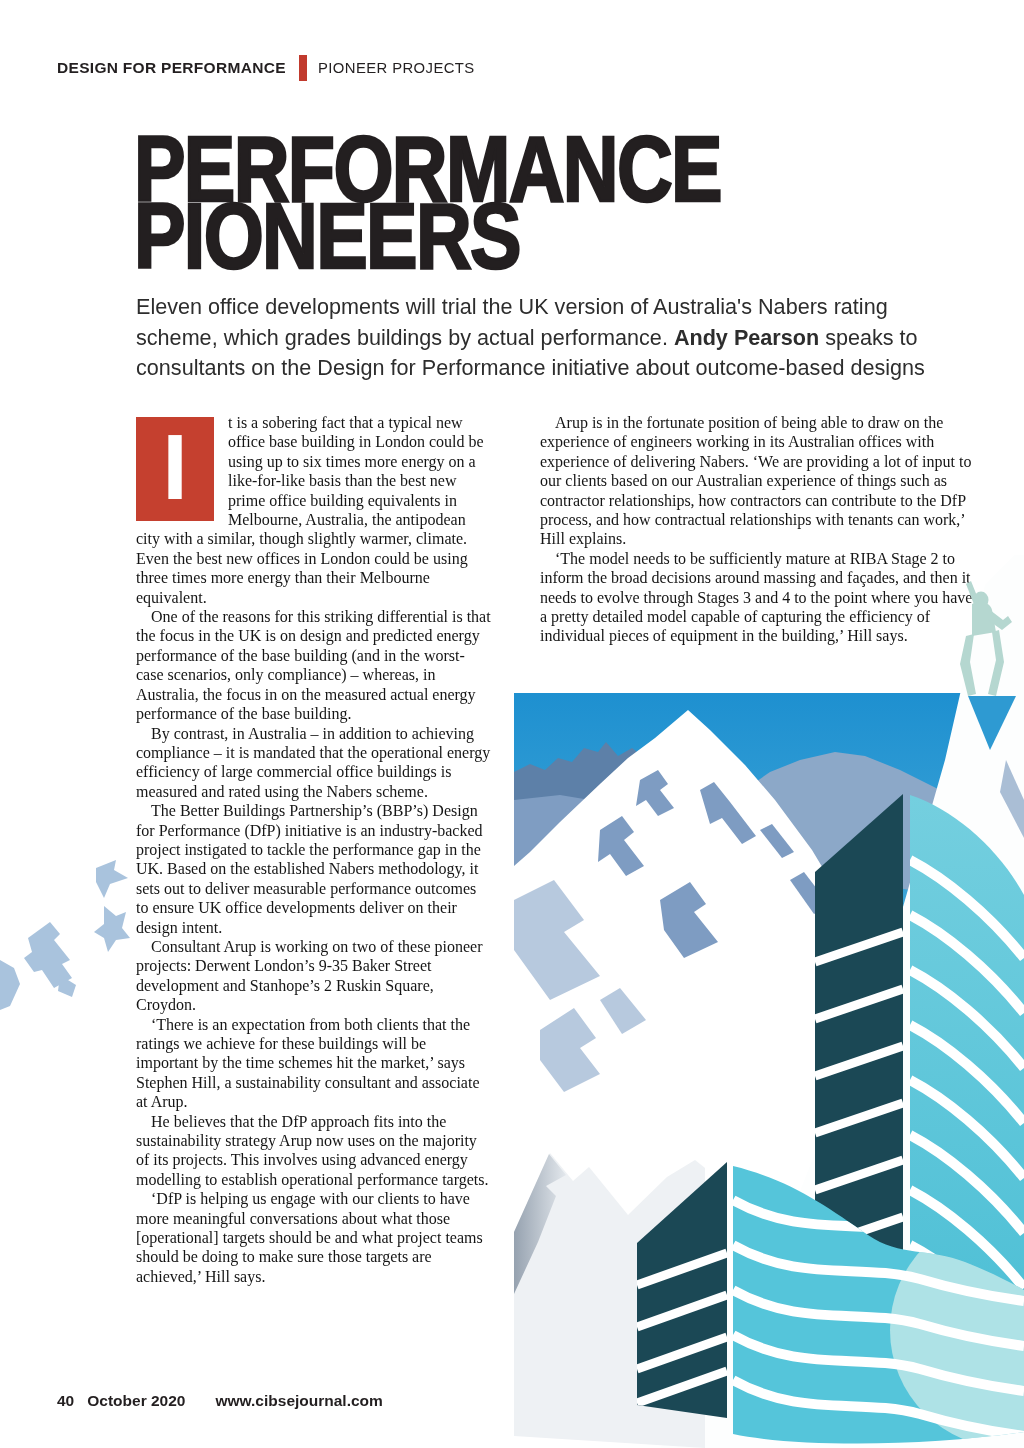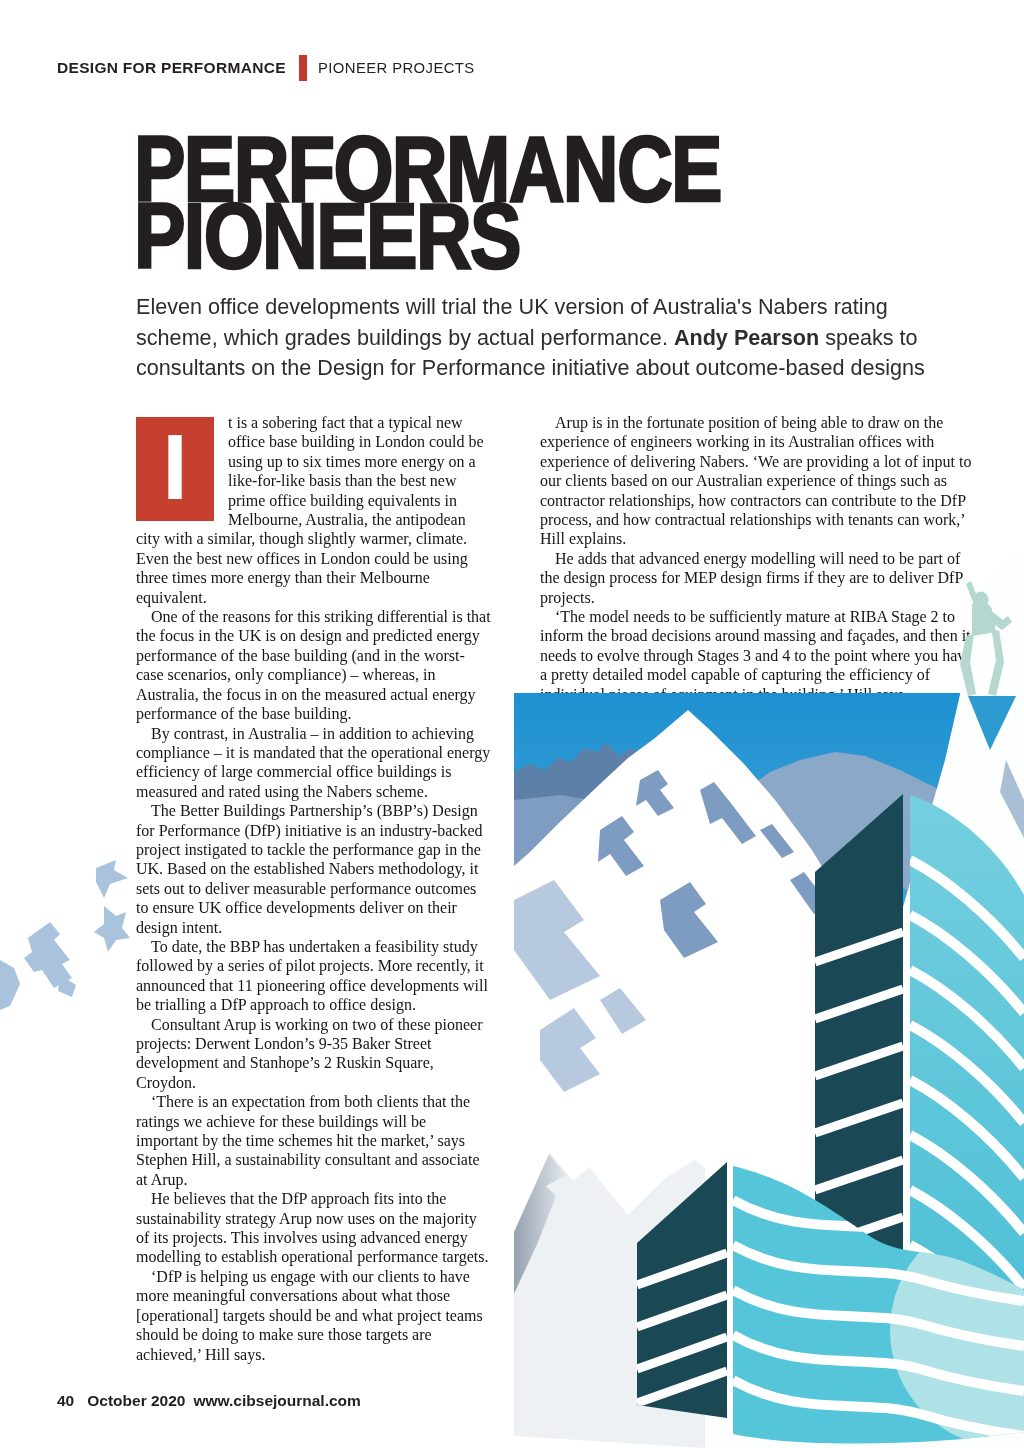--- a/index.html
+++ b/index.html
@@ -30,21 +30,21 @@
   .col p.no-indent{text-indent:0;}
   .ital{}
   .bold{font-weight:700;}
   .dropcap{float:left;width:78px;height:104px;background:#c5402f;margin:4px 14px 2px 0;
            color:#ffffff;font-family:"Liberation Sans",sans-serif;font-weight:700;
            font-size:92px;line-height:100px;text-align:center;text-indent:0;}
   
   .footer{position:absolute;left:57px;top:1392px;font-size:15.5px;color:#231f20;
           font-weight:700;display:flex;text-align:right;}
   .footer .f-date{margin-left:13px;}
-  .footer .f-site{margin-left:8px;}
+  .footer .f-site{margin-left:30px;}
   .hero{position:absolute;left:0;top:555px;}
 </style>
 </head>
 <body>
 
 <div class="page">
 
   <div class="kicker">
     <span class="kicker-section">DESIGN FOR PERFORMANCE</span>
     <span class="kicker-bar"></span>
@@ -56,29 +56,27 @@
     <div>PIONEERS</div>
   </div>
 
   <div class="standfirst"><span>Eleven office developments will trial the UK version of Australia's Nabers rating scheme, which grades buildings by actual performance. </span><span class="bold">Andy Pearson</span><span> speaks to consultants on the Design for Performance initiative about outcome-based designs</span></div>
 
   <div class="col col-left">
       <p class="no-indent"><span class="dropcap">I</span><span>t is a sobering fact that a typical new office base building in London could be using up to six times more energy on a like-for-like basis than the best new prime office building equivalents in Melbourne, Australia, the antipodean city with a similar, though slightly warmer, climate. Even the best new offices in London could be using three times more energy than their Melbourne equivalent.</span></p>
       <p><span>One of the reasons for this striking differential is that the focus in the UK is on design and </span><span class="ital">predicted</span><span> energy performance of the base building (and in the worst-case scenarios, only compliance) – whereas, in Australia, the focus in on the </span><span class="ital">measured actual</span><span> energy performance of the base building.</span></p>
       <p><span>By contrast, in Australia – in addition to achieving compliance – it is mandated that the operational energy efficiency of large commercial office buildings is measured and rated using the Nabers scheme.</span></p>
       <p><span>The Better Buildings Partnership’s (BBP’s) Design for Performance (DfP) initiative is an industry-backed project instigated to tackle the performance gap in the UK. Based on the established Nabers methodology, it sets out to deliver measurable performance outcomes to ensure UK office developments deliver on their design intent.</span></p>
-      <p><span>To date, the BBP has undertaken a feasibility study followed by a series of pilot projects. More recently, it announced that 11 pioneering office developments will be trialling a DfP approach to office design.</span></p>
       <p><span>Consultant Arup is working on two of these pioneer projects: Derwent London’s 9-35 Baker Street development and Stanhope’s 2 Ruskin Square, Croydon.</span></p>
       <p><span>‘There is an expectation from both clients that the ratings we achieve for these buildings will be important by the time schemes hit the market,’ says Stephen Hill, a sustainability consultant and associate at Arup.</span></p>
       <p><span>He believes that the DfP approach fits into the sustainability strategy Arup now uses on the majority of its projects. This involves using advanced energy modelling to establish operational performance targets.</span></p>
       <p><span>‘DfP is helping us engage with our clients to have more meaningful conversations about what those [operational] targets should be and what project teams should be doing to make sure those targets are achieved,’ Hill says.</span></p>
     </div>
   <div class="col col-right">
       <p><span>Arup is in the fortunate position of being able to draw on the experience of engineers working in its Australian offices with experience of delivering Nabers. ‘We are providing a lot of input to our clients based on our Australian experience of things such as contractor relationships, how contractors can contribute to the DfP process, and how contractual relationships with tenants can work,’ Hill explains.</span></p>
-      <p><span>He adds that advanced energy modelling will need to be part of the design process for MEP design firms if they are to deliver DfP projects.</span></p>
       <p><span>‘The model needs to be sufficiently mature at RIBA Stage 2 to inform the broad decisions around massing and façades, and then it needs to evolve through Stages 3 and 4 to the point where you have a pretty detailed model capable of capturing the efficiency of individual pieces of equipment in the building,’ Hill says.</span></p>
     </div>
 
   <svg class="hero" width="1024" height="893" viewBox="0 555 1024 893">
     <defs>
       <linearGradient id="skyGrad" x1="0" y1="0" x2="0" y2="1">
         <stop offset="0" stop-color="#1e90d0"></stop>
           <stop offset="1" stop-color="#5fbade"></stop>
       </linearGradient>
       <linearGradient id="cyanGrad" x1="0" y1="0" x2="0" y2="1">

